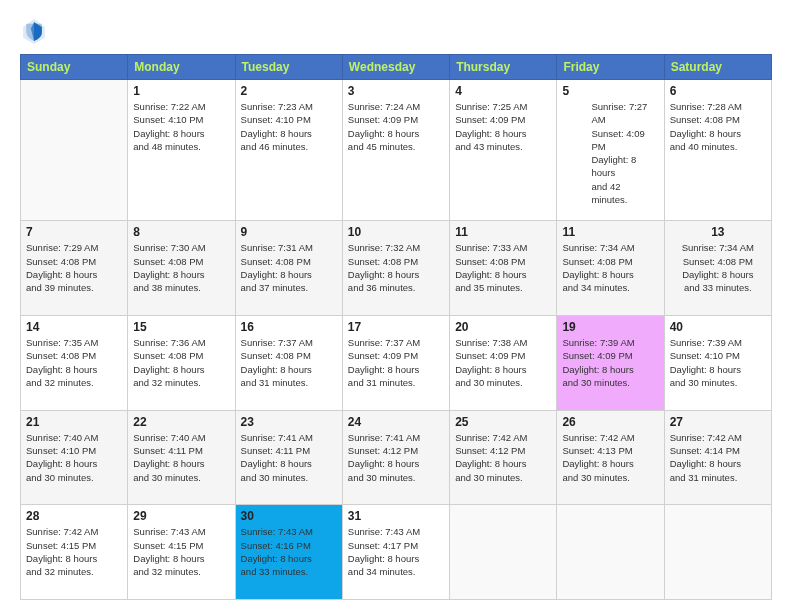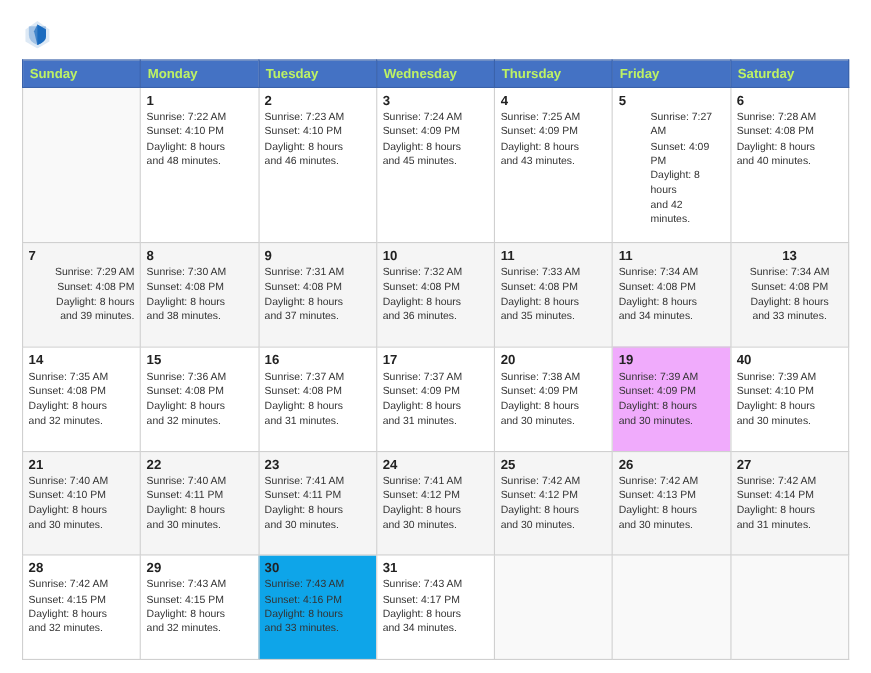--- a/index.html
+++ b/index.html
@@ -179,21 +179,21 @@
             <span class="day-num">6</span>
             <div class="day-info" style="white-space: pre-line;">Sunrise: 7:28 AM
 Sunset: 4:08 PM
 Daylight: 8 hours
 and 40 minutes.</div>
           </td>
         </tr>
         <tr style="background: rgb(245, 245, 245);">
           <td style="background: rgb(245, 245, 245);">
             <span class="day-num">7</span>
-            <div class="day-info" style="white-space: pre-line; text-align: right;">Sunrise: 7:29 AM
+            <div class="day-info" style="white-space: pre-line;">Sunrise: 7:29 AM
 Sunset: 4:08 PM
 Daylight: 8 hours
 and 39 minutes.</div>
           </td>
           <td style="background: rgb(245, 245, 245);">
             <span class="day-num">8</span>
             <div class="day-info" style="white-space: pre-line;">Sunrise: 7:30 AM
 Sunset: 4:08 PM
 Daylight: 8 hours
 and 38 minutes.</div>

